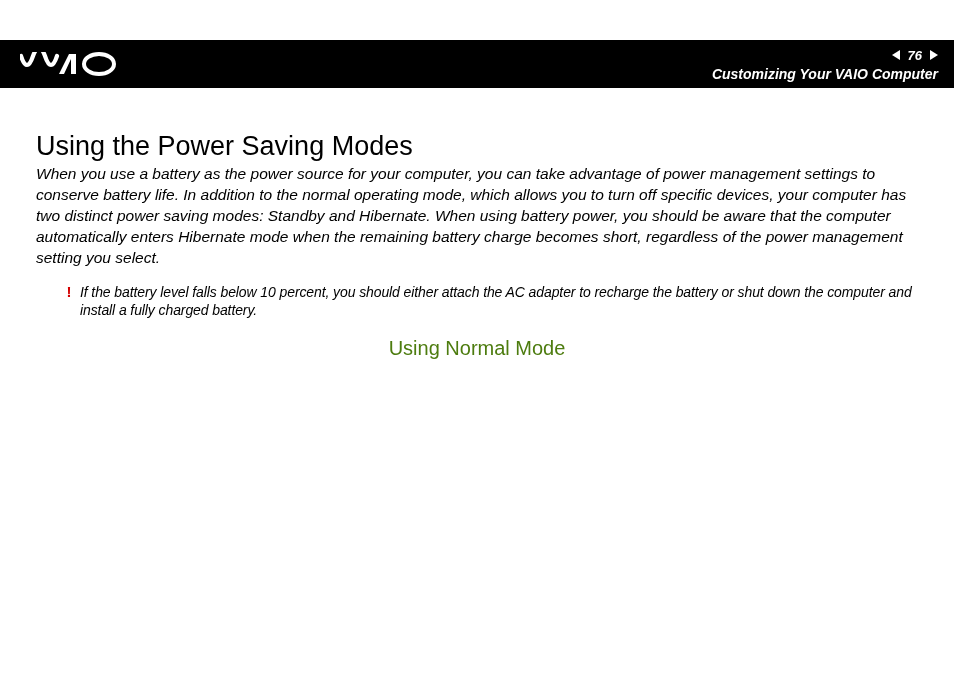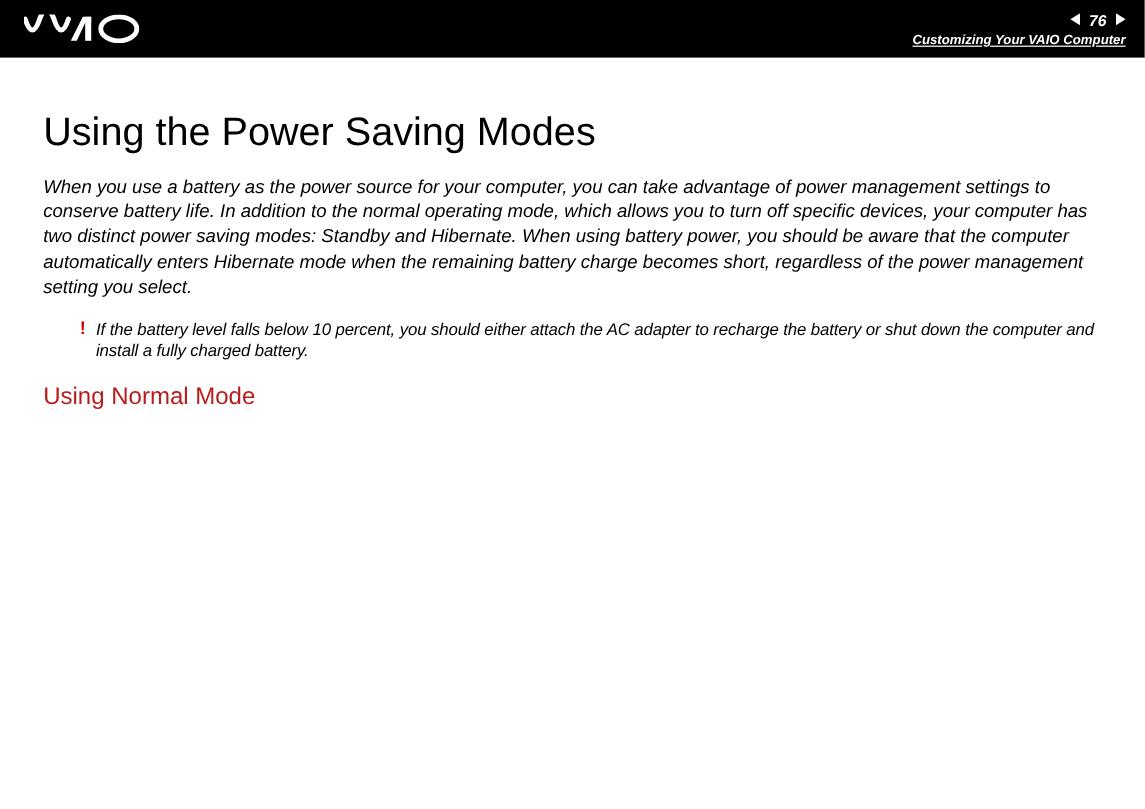--- a/index.html
+++ b/index.html
@@ -12,20 +12,21 @@
     overflow: hidden;
   }
   .header-bar {
     background: #000;
     color: #fff;
     height: 48px;
     display: flex;
     align-items: center;
     justify-content: space-between;
     padding: 0 16px 0 20px;
+    margin-top: 40px;
   }
   .vaio-logo {
     display: flex;
     align-items: center;
   }
   .vaio-logo svg { display: block; }
   .header-right {
     display: flex;
     flex-direction: column;
     align-items: flex-end;
@@ -41,33 +42,31 @@
     cursor: pointer;
   }
   .page-number {
     font-style: italic;
     font-weight: bold;
     font-size: 13px;
   }
   .section-title {
     font-style: italic;
     font-weight: bold;
-    font-size: 11px;
-    text-decoration: underline;
+    font-size: 14px;
   }
   .content {
     padding: 40px 36px 0 36px;
     font-size: 15.5px;
     line-height: 1.35;
     color: #000;
   }
   h1.main-heading {
-    font-size: 33px;
+    font-size: 27px;
     font-weight: 400;
-    margin-bottom: 14px;
   }
   p.body-para {
     margin-bottom: 14px;
     font-style: italic;
   }
   .caution-block {
     display: flex;
     align-items: flex-start;
     gap: 6px;
     padding-left: 28px;
@@ -86,22 +85,23 @@
     font-family: Arial, Helvetica, sans-serif;
     font-size: 14px;
     line-height: 1.3;
     font-stretch: condensed;
     letter-spacing: -0.1px;
     font-style: italic;
   }
   h2.sub-heading {
     font-size: 20px;
     font-weight: 400;
-    color: #b91c1c;
+    color: #4d7c0f;
     margin-bottom: 8px;
+    text-align: center;
   }
 </style>
 </head>
 <body>
 
 <div class="header-bar">
   <div class="vaio-logo">
     <svg width="110" height="24" viewBox="0 0 110 24" fill="none">
       <path d="M1 4 Q 7 22 13 4 Q 19 -12 25 4 Q 31 22 37 4" stroke="#fff" stroke-width="4.2" fill="none" stroke-linecap="round"></path>
       <rect x="51" y="2" width="5" height="20" fill="#fff"></rect>

